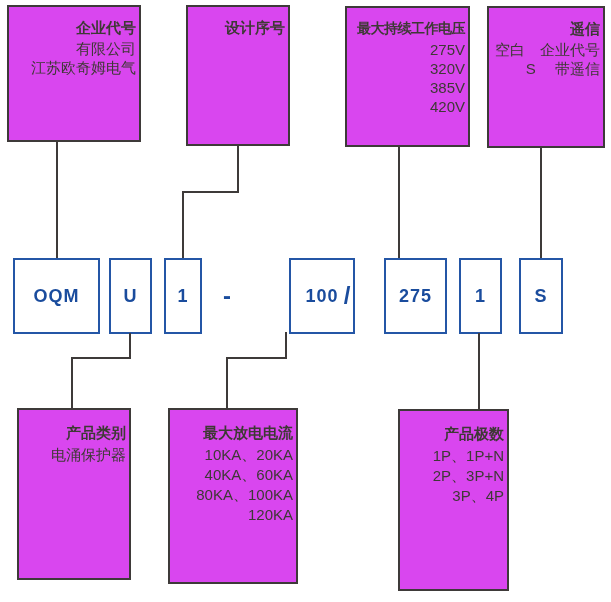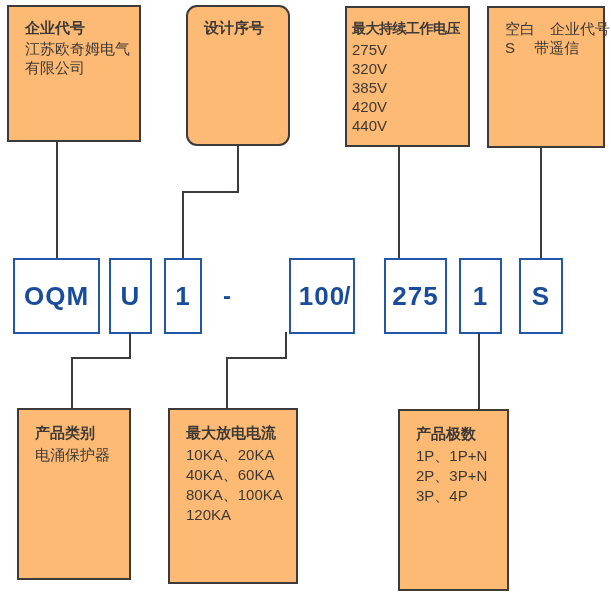--- a/index.html
+++ b/index.html
@@ -2,70 +2,70 @@
 <html><head>
 <meta charset="utf-8">
 <style>
   html,body{margin:0;padding:0;background:#ffffff;}
   .stage{
     position:relative;width:611px;height:602px;background:#ffffff;
     font-family:"Liberation Sans",sans-serif;overflow:hidden;
   }
   
   .box{
-    position:absolute;box-sizing:border-box;background:#fdba74;
+    position:absolute;box-sizing:border-box;background:#d946ef;
     border:2px solid #3e3a39;color:#3e3935;
-    font-size:15px;line-height:19px;padding:11px 3px 0 16px;
+    font-size:15px;line-height:19px;padding:11px 3px 0 6px;text-align:right;
   }
   .box .box-title{font-weight:bold;white-space:nowrap;margin-bottom:2px;}
   .box .box-line{white-space:nowrap;}
   .box.bottom{padding-top:13px;line-height:20px;}
   .box-title.tight{font-size:14px;letter-spacing:-0.5px;}
   
   .code-box{
     position:absolute;box-sizing:border-box;top:258px;height:76px;
     background:#ffffff;border:2px solid #2456a6;color:#1a4c9d;
-    font-weight:bold;font-size:26px;letter-spacing:1px;
+    font-weight:bold;font-size:18px;letter-spacing:1px;
     display:flex;align-items:center;justify-content:center;
   }
   .code-sep{
     position:absolute;top:258px;height:76px;width:20px;
     display:flex;align-items:center;justify-content:center;
     color:#1a4c9d;font-weight:bold;font-size:24px;
   }
   
   .vline,.hline{position:absolute;background:#3e3a39;}
   .vline{width:2px;}
   .hline{height:2px;}
 </style>
 </head>
 <body>
 
 <div class="stage">
 
   <div class="box" style="left:7px;top:5px;width:134px;height:137px;">
     <div class="box-title">企业代号</div>
+    <div class="box-line">有限公司</div>
     <div class="box-line">江苏欧奇姆电气</div>
-    <div class="box-line">有限公司</div>
   </div>
 
-  <div class="box" style="left:186px;top:5px;width:104px;height:141px;border-radius:11px;">
+  <div class="box" style="left:186px;top:5px;width:104px;height:141px;">
     <div class="box-title">设计序号</div>
   </div>
 
   <div class="box" style="left:345px;top:6px;width:125px;height:141px;padding-left:5px;">
     <div class="box-title tight">最大持续工作电压</div>
     <div class="box-line">275V</div>
     <div class="box-line">320V</div>
     <div class="box-line">385V</div>
     <div class="box-line">420V</div>
-    <div class="box-line">440V</div>
   </div>
 
   <div class="box" style="left:487px;top:6px;width:118px;height:142px;">
+    <div class="box-title">遥信</div>
     <div class="box-line">空白　企业代号</div>
     <div class="box-line">S　 带遥信</div>
   </div>
 
   <div class="vline" style="left:56px;top:142px;height:118px;"></div>
   <div class="vline" style="left:237px;top:146px;height:47px;"></div>
   <div class="hline" style="left:182px;top:191px;width:57px;"></div>
   <div class="vline" style="left:182px;top:191px;height:69px;"></div>
   <div class="vline" style="left:398px;top:147px;height:113px;"></div>
   <div class="vline" style="left:540px;top:148px;height:112px;"></div>

